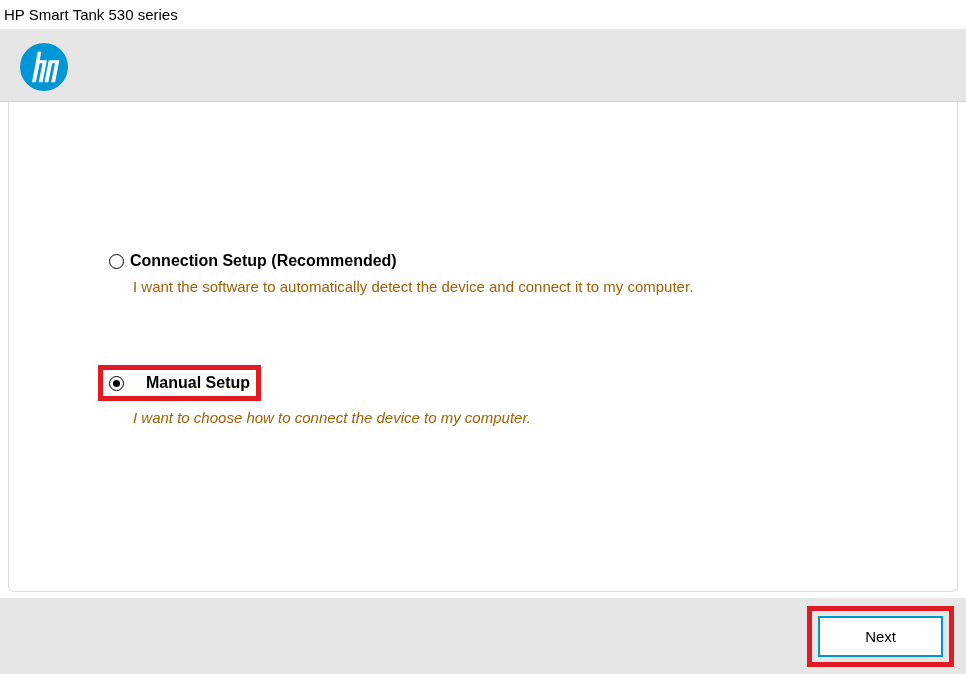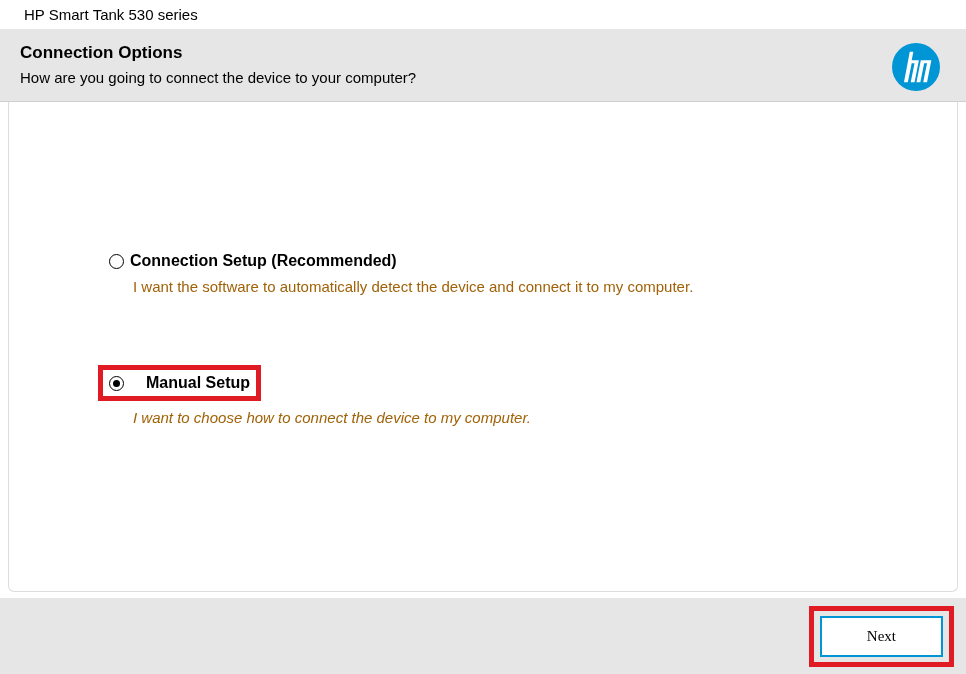--- a/index.html
+++ b/index.html
@@ -10,21 +10,21 @@
     body {
       font-family: Arial, Helvetica, sans-serif;
       background: #ffffff;
       width: 966px;
       height: 674px;
       overflow: hidden;
     }
     .window-title {
       font-size: 15px;
       color: #000;
-      padding: 6px 24px;
+      padding: 6px 4px;
       background: #ffffff;
       border-radius: 10px;
     }
     .header-bar {
       background: #e6e6e6;
       padding: 14px 20px 10px 20px;
       display: flex;
       justify-content: space-between;
       align-items: flex-start;
       border-bottom: 1px solid #d0d0d0;
@@ -126,33 +126,28 @@
       padding: 5px 6px;
       display: inline-block;
     }
     .next-btn {
       background: #fff;
       border: 2px solid #0096d6;
       color: #000;
       font-size: 15px;
       padding: 10px 45px;
       cursor: pointer;
-      font-family: Liberation Serif, serif;
     }
   </style>
 </head>
 <body>
 
 <div class="window-title">HP Smart Tank 530 series</div>
 
 <div class="header-bar">
-  <div class="header-text">
-    <div class="header-title">Connection Options</div>
-    <div class="header-subtitle">How are you going to connect the device to your computer?</div>
-  </div>
   <div class="hp-logo">
     <svg viewBox="0 0 100 100" width="48" height="48">
       <circle cx="50" cy="50" r="50" fill="#0096d6"></circle>
       <path d="M 37 18 L 25 82 L 33 82 L 41 42 L 47 42 L 39 82 L 47 82 L 56 36 L 41 36 L 44.5 18 Z" fill="#ffffff"></path>
       <path d="M 60 36 L 51 82 L 59 82 L 67 42 L 73 42 L 65 82 L 73 82 L 82 36 Z" fill="#ffffff"></path>
     </svg>
   </div>
 </div>
 
 <div class="main-panel">

